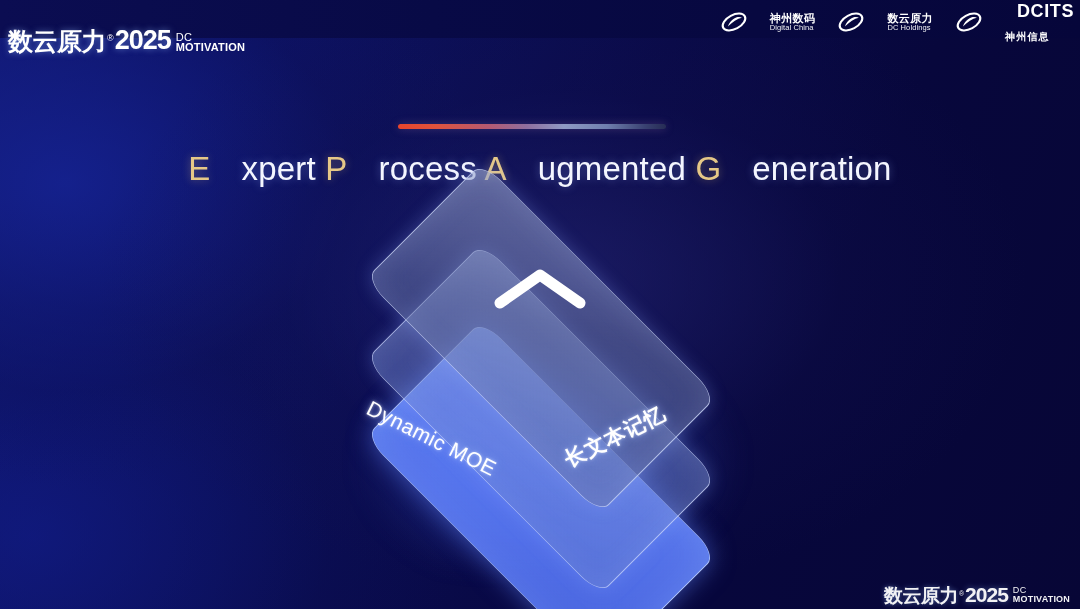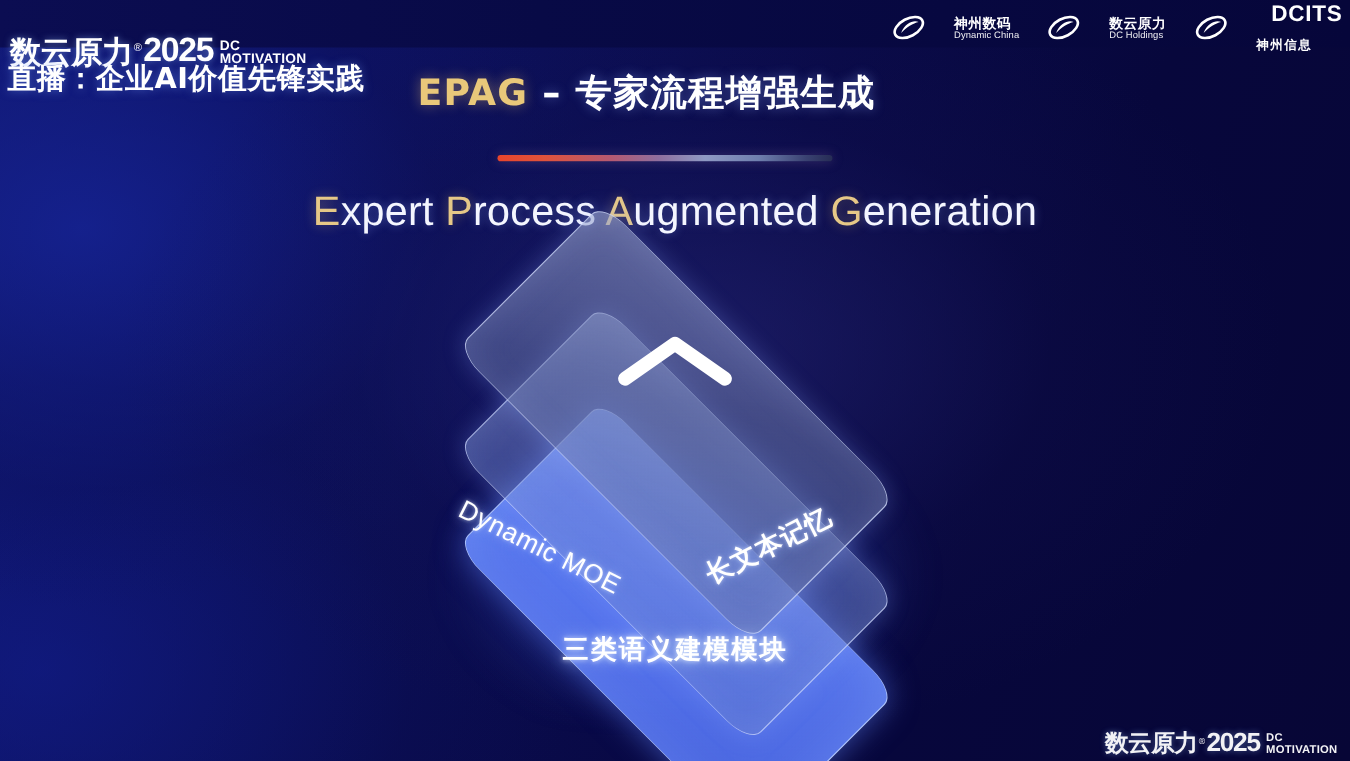--- a/index.html
+++ b/index.html
@@ -36,21 +36,21 @@
   .bm-year{
     font-size:27px;font-weight:bold;line-height:1;letter-spacing:-1px;
     font-family:"Liberation Sans",sans-serif;margin-left:-2px;
     text-shadow:0 0 6px rgba(150,190,255,.5);
     margin-top:24px;
   }
   .bm-dc{
     display:flex;flex-direction:column;line-height:0.92;margin-left:3px;
     margin-bottom:2px;font-family:"Liberation Sans",sans-serif;
   }
-  .bm-dc .l1{font-size:11px;font-weight:bold;letter-spacing:.3px;}
+  .bm-dc .l1{font-size:11px;font-weight:normal;letter-spacing:.3px;}
   .bm-dc .l2{font-size:11px;font-weight:bold;letter-spacing:.2px;}
 
   .live-line{
     position:absolute;left:6px;top:47px;
     font-size:23px;font-weight:bold;color:#ffffff;letter-spacing:.5px;
     font-family:"DejaVu Sans",sans-serif;
     text-shadow:0 0 8px rgba(120,160,255,.5);
     white-space:nowrap;
   }
   
@@ -82,21 +82,21 @@
     background:linear-gradient(90deg,#e8452c 0%,#e0533c 14%,#b55a72 34%,#8f6f9e 48%,#8f9ac4 62%,#6f7fae 78%,#3a4272 92%,#262c55 100%);
     box-shadow:0 0 9px rgba(160,120,170,.35);
   }
 
   .subtitle{
     position:absolute;left:0;top:150px;width:1080px;text-align:center;
     font-size:33px;font-weight:400;white-space:nowrap;
     font-family:"Liberation Sans",sans-serif;letter-spacing:.2px;
   }
   .subtitle .cap{color:#e6c887;text-shadow:0 0 9px rgba(230,195,120,.4);}
-  .subtitle .wh{color:#f4f6ff;text-shadow:0 0 8px rgba(150,175,255,.4);}
+  .subtitle .wh{color:#f4f6ff;text-shadow:0 0 8px rgba(150,175,255,.4);margin-left:31px;}
 
   
   .stack{position:absolute;left:248px;top:215px;width:584px;height:360px;}
   .glow{
     position:absolute;left:110px;top:120px;width:380px;height:230px;
     background:radial-gradient(ellipse at 50% 55%, rgba(90,125,245,.55) 0%, rgba(60,90,210,.26) 42%, rgba(30,40,120,0) 72%);
     filter:blur(12px);
   }
   .layer{
     position:absolute;width:330px;height:330px;
@@ -169,34 +169,33 @@
   <div class="brandmark">
     <span class="bm-cn">数云原力</span>
     <span class="bm-reg">®</span>
     <span class="bm-year">2025</span>
     <span class="bm-dc">
       <span class="l1">DC</span>
       <span class="l2">MOTIVATION</span>
     </span>
   </div>
 
-  <div class="live-line">直播：企业AI价值先锋实践</div>
 
   <div class="partners">
 
     <div class="plogo">
       <span class="swirl">
         <svg viewBox="0 0 32 32" width="28" height="28">
           <ellipse cx="16" cy="16" rx="14" ry="8" fill="none" stroke="#ffffff" stroke-width="2.4" transform="rotate(-28 16 16)"></ellipse>
           <path d="M9 21 C13 11,21 9,25 11 C20 12,14 16,9 21 Z" fill="#ffffff"></path>
         </svg>
       </span>
       <span class="ptext">
         <span class="cn">神州数码</span>
-        <span class="en">Dynamic China</span>
+        <span class="en">Digital China</span>
       </span>
     </div>
 
     <div class="plogo">
       <span class="swirl">
         <svg viewBox="0 0 32 32" width="28" height="28">
           <ellipse cx="16" cy="16" rx="14" ry="8" fill="none" stroke="#ffffff" stroke-width="2.4" transform="rotate(-28 16 16)"></ellipse>
           <path d="M9 21 C13 11,21 9,25 11 C20 12,14 16,9 21 Z" fill="#ffffff"></path>
         </svg>
       </span>
@@ -214,23 +213,20 @@
         </svg>
       </span>
       <span class="ptext">
         <span class="big">DCITS</span>
         <span class="cnsub">神州信息</span>
       </span>
     </div>
 
   </div>
 
-  <div class="main-title">
-    <span class="epag">EPAG</span><span class="rest"> – </span><span class="rest">专家流程增强生成</span>
-  </div>
 
   <div class="divider"></div>
 
   <div class="subtitle">
     <span class="cap">E</span><span class="wh">xpert </span><span class="cap">P</span><span class="wh">rocess </span><span class="cap">A</span><span class="wh">ugmented </span><span class="cap">G</span><span class="wh">eneration</span>
   </div>
 
   <div class="stack">
     <div class="glow"></div>
 
@@ -239,21 +235,20 @@
     <div class="layer L1"></div>
 
     <span class="chevron">
       <svg viewBox="0 0 92 42" width="92" height="42">
         <path d="M6 36 L46 8 L86 36" fill="none" stroke="#ffffff" stroke-width="11" stroke-linecap="round" stroke-linejoin="round"></path>
       </svg>
     </span>
 
     <div class="lbl lbl-moe">Dynamic MOE</div>
     <div class="lbl lbl-mem">长文本记忆</div>
-    <div class="lbl lbl-bottom">三类语义建模模块</div>
   </div>
 
   <div class="watermark">
     <span class="bm-cn">数云原力</span>
     <span class="bm-reg">®</span>
     <span class="bm-year">2025</span>
     <span class="bm-dc">
       <span class="l1">DC</span>
       <span class="l2">MOTIVATION</span>
     </span>

